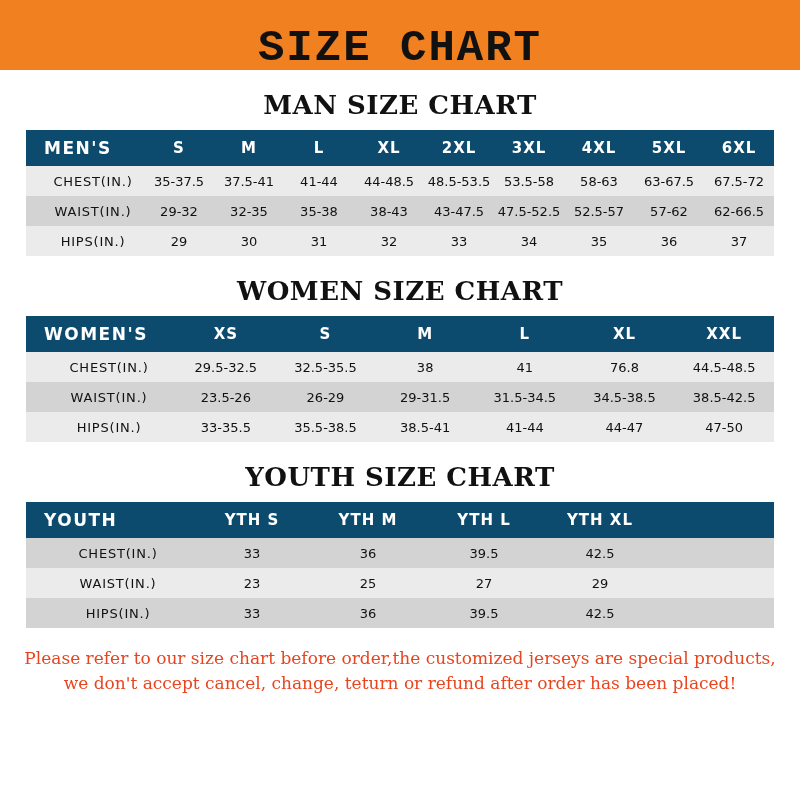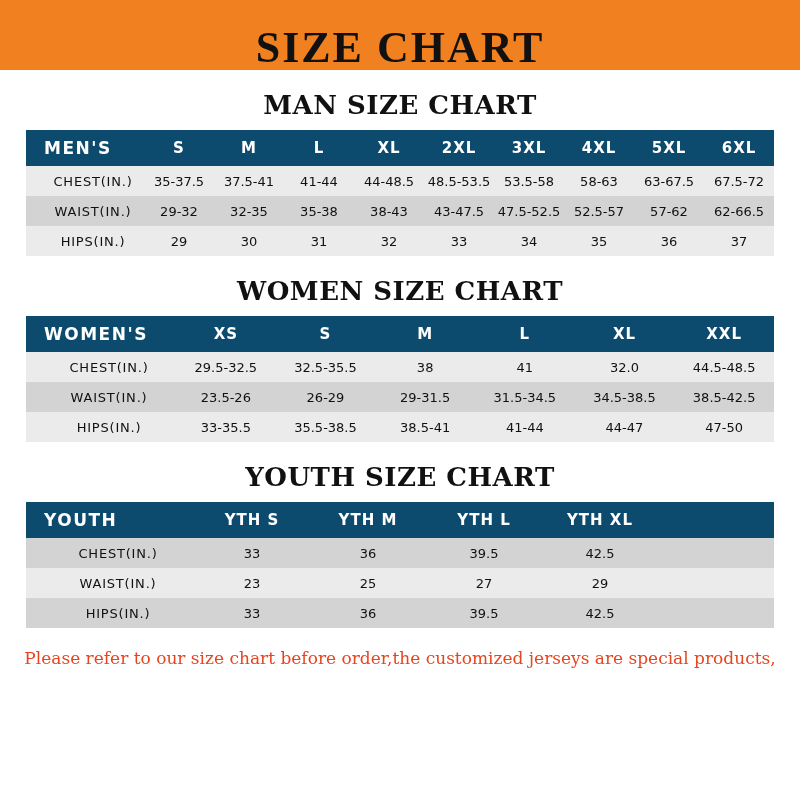--- a/index.html
+++ b/index.html
@@ -19,21 +19,21 @@
     overflow: hidden;
   }
   .header-bar {
     height: 70px;
     background: #f08020;
     display: flex;
     align-items: center;
     justify-content: center;
   }
   .header-title {
-    font-family: Liberation Serif, serif;
+    font-family: Liberation Mono, monospace;
     font-weight: bold;
     font-size: 44px;
     letter-spacing: 2px;
     color: #111111;
     line-height: 1;
     margin-top: 25px;
   }
   .section {
     margin-top: 20px;
   }
@@ -182,21 +182,21 @@
           <th>XXL</th>
         </tr>
       </thead>
       <tbody>
         <tr class="row-light">
           <td class="label-col">CHEST(IN.)</td>
           <td>29.5-32.5</td>
           <td>32.5-35.5</td>
           <td>38</td>
           <td>41</td>
-          <td>32.0</td>
+          <td>76.8</td>
           <td>44.5-48.5</td>
         </tr>
         <tr class="row-dark">
           <td class="label-col">WAIST(IN.)</td>
           <td>23.5-26</td>
           <td>26-29</td>
           <td>29-31.5</td>
           <td>31.5-34.5</td>
           <td>34.5-38.5</td>
           <td>38.5-42.5</td>
@@ -251,15 +251,16 @@
           <td>39.5</td>
           <td>42.5</td>
           <td></td>
         </tr>
       </tbody>
     </table>
   </div>
 
   <div class="footer-note">
     <div>Please refer to our size chart before order,the customized jerseys are special products,</div>
+    <div>we don't accept cancel, change, teturn or refund after order has been placed!</div>
   </div>
 
 </div>
 
 </body></html>

